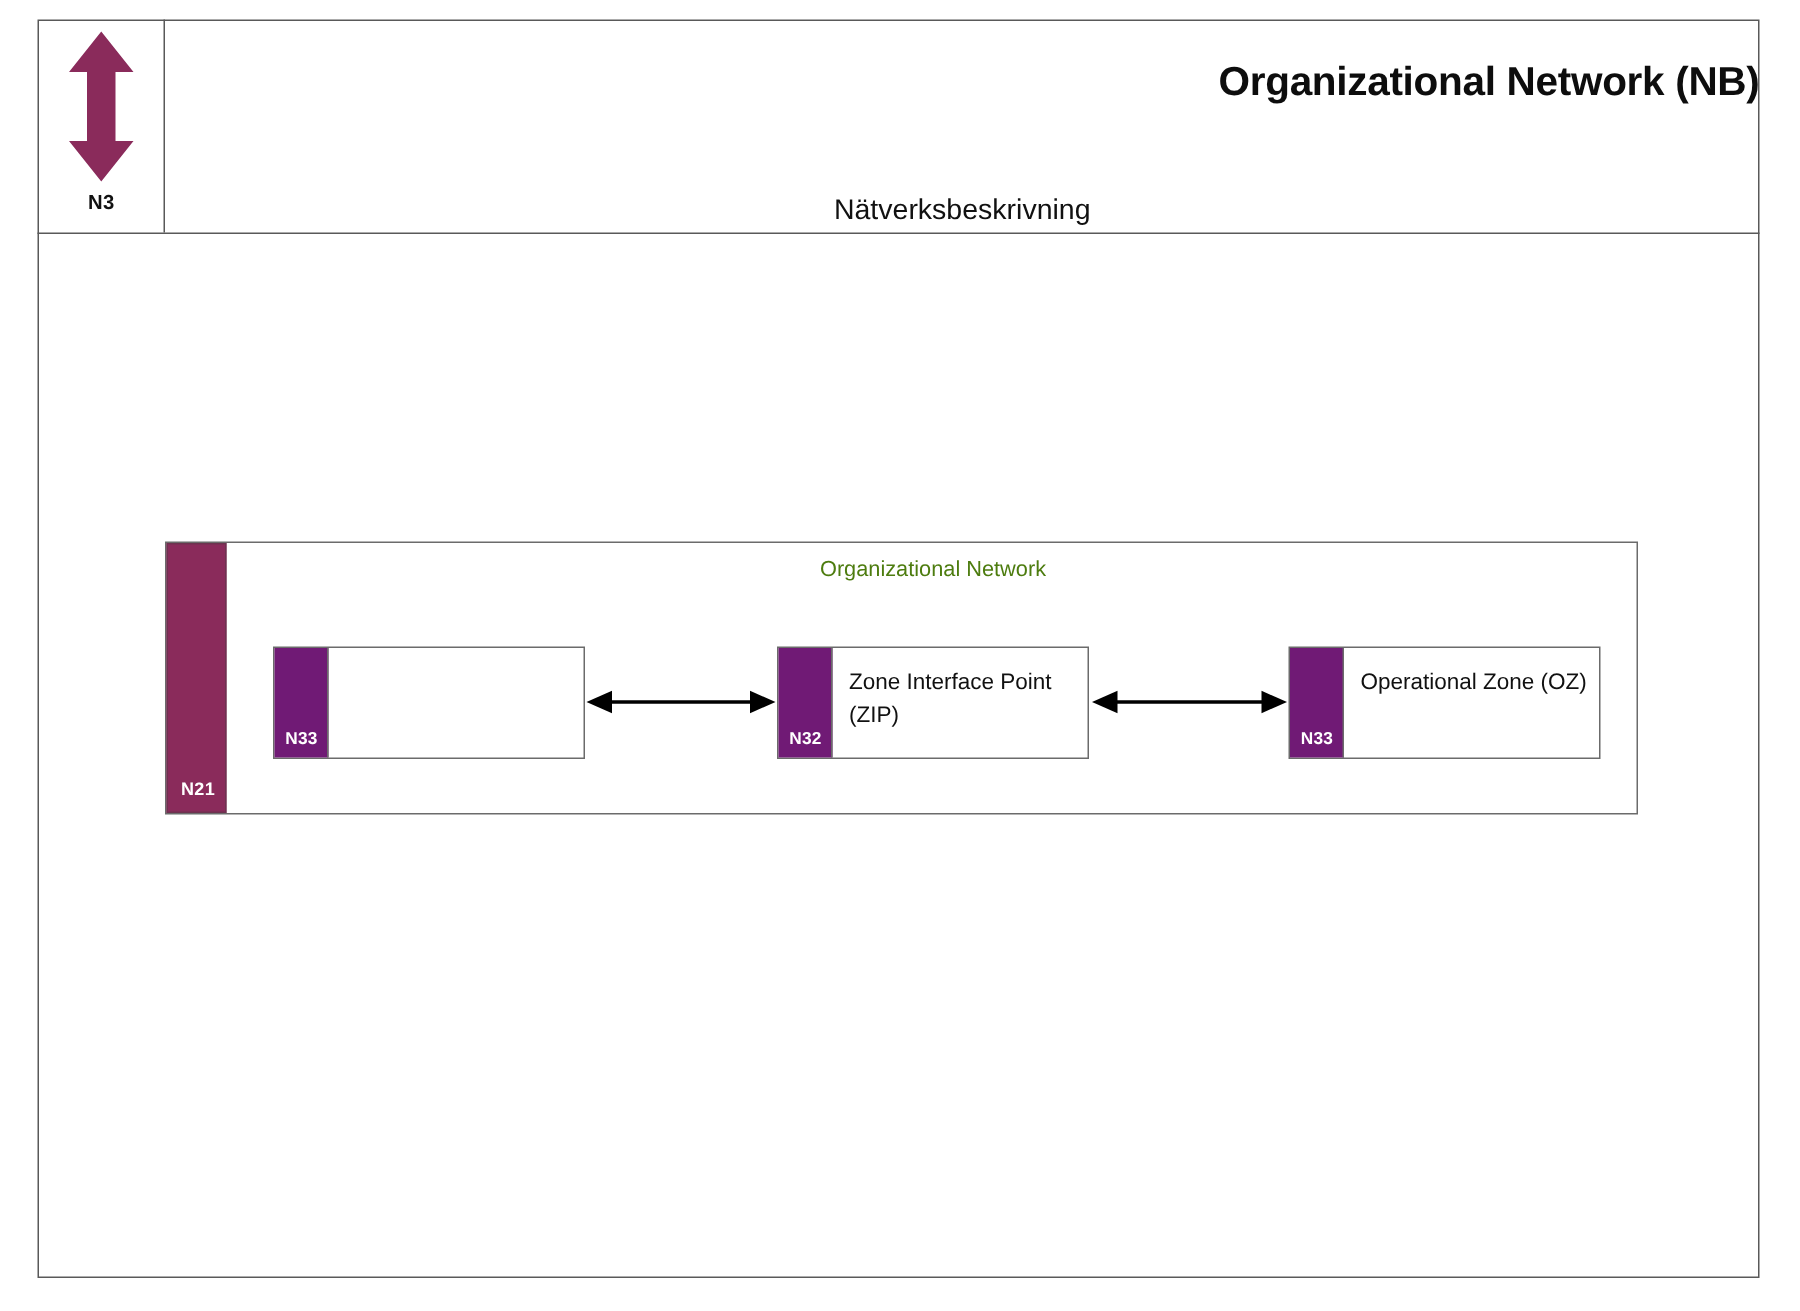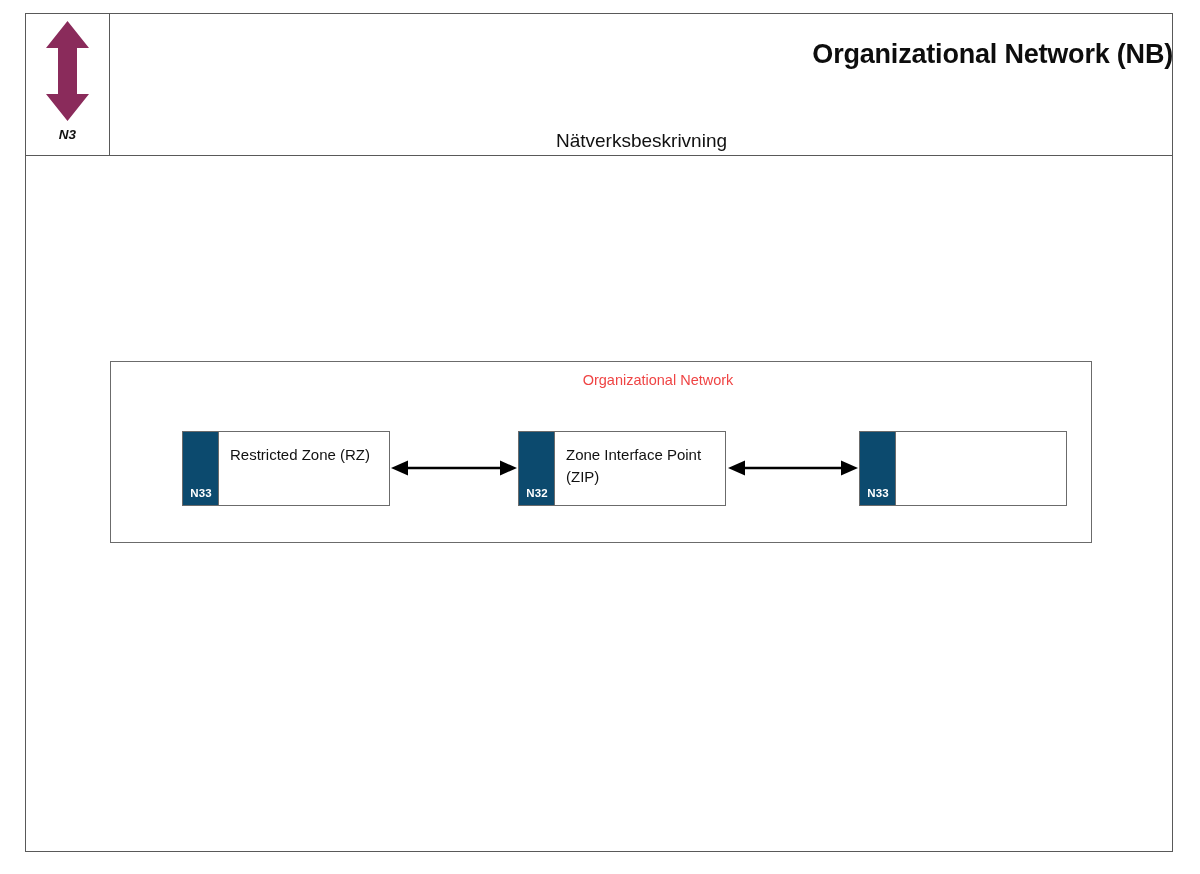--- a/index.html
+++ b/index.html
@@ -46,21 +46,20 @@
   }
 
   .header-left-cell {
     position: absolute;
     left: 0;
     top: 0;
     width: 85px;
     height: 100%;
     box-sizing: border-box;
     border-right: 1.5px solid #595959;
-    font-style: italic;
   }
 
   .nav-arrow-wrap {
     position: absolute;
     left: 0;
     top: 6px;
     width: 85px;
     height: 104px;
   }
 
@@ -143,43 +142,42 @@
     letter-spacing: 0.2px;
   }
 
   .net-title {
     position: absolute;
     left: 40px;
     top: 10px;
     width: 942px;
     text-align: center;
     font-size: 14.5px;
-    color: #ef4444;
-    margin-left: 36px;
+    color: #4d7c0f;
   }
 
   
   .node {
     position: absolute;
     top: 69px;       
     width: 208px;
     height: 75px;
     box-sizing: border-box;
     border: 1.3px solid #6b6b6b;
     background: #ffffff;
   }
 
   .node-tab {
     position: absolute;
     left: 0;
     top: 0;
     width: 36px;
     height: 100%;
     box-sizing: border-box;
-    background: #0c4a6e;
+    background: #701a75;
     border-right: 1.3px solid #6b6b6b;
   }
 
   .node-tab-label {
     position: absolute;
     left: 0;
     bottom: 6px;
     width: 36px;
     text-align: center;
     font-size: 11.5px;
@@ -236,41 +234,44 @@
 
     <div class="header-title">Organizational Network (NB)</div>
 
     <div class="header-subtitle">Nätverksbeskrivning</div>
   </div>
 
   <div class="canvas">
 
     <div class="net-container">
 
+      <div class="net-band">
+        <div class="net-band-label">N21</div>
+      </div>
 
       <div class="net-title">Organizational Network</div>
 
       <div class="node node-rz">
         <div class="node-tab">
           <div class="node-tab-label">N33</div>
         </div>
-        <div class="node-body">Restricted Zone (RZ)</div>
       </div>
 
       <div class="node node-zip">
         <div class="node-tab">
           <div class="node-tab-label">N32</div>
         </div>
         <div class="node-body">Zone Interface Point (ZIP)</div>
       </div>
 
       <div class="node node-oz">
         <div class="node-tab">
           <div class="node-tab-label">N33</div>
         </div>
+        <div class="node-body">Operational Zone (OZ)</div>
       </div>
 
       <div class="connector conn-1">
         <svg width="128" height="20" viewBox="0 0 128 20" xmlns="http://www.w3.org/2000/svg">
           <line x1="16" y1="10" x2="112" y2="10" stroke="#000000" stroke-width="2.4"></line>
           <path d="M1 10 L18 2.5 L18 17.5 Z" fill="#000000"></path>
           <path d="M127 10 L110 2.5 L110 17.5 Z" fill="#000000"></path>
         </svg>
       </div>
 

